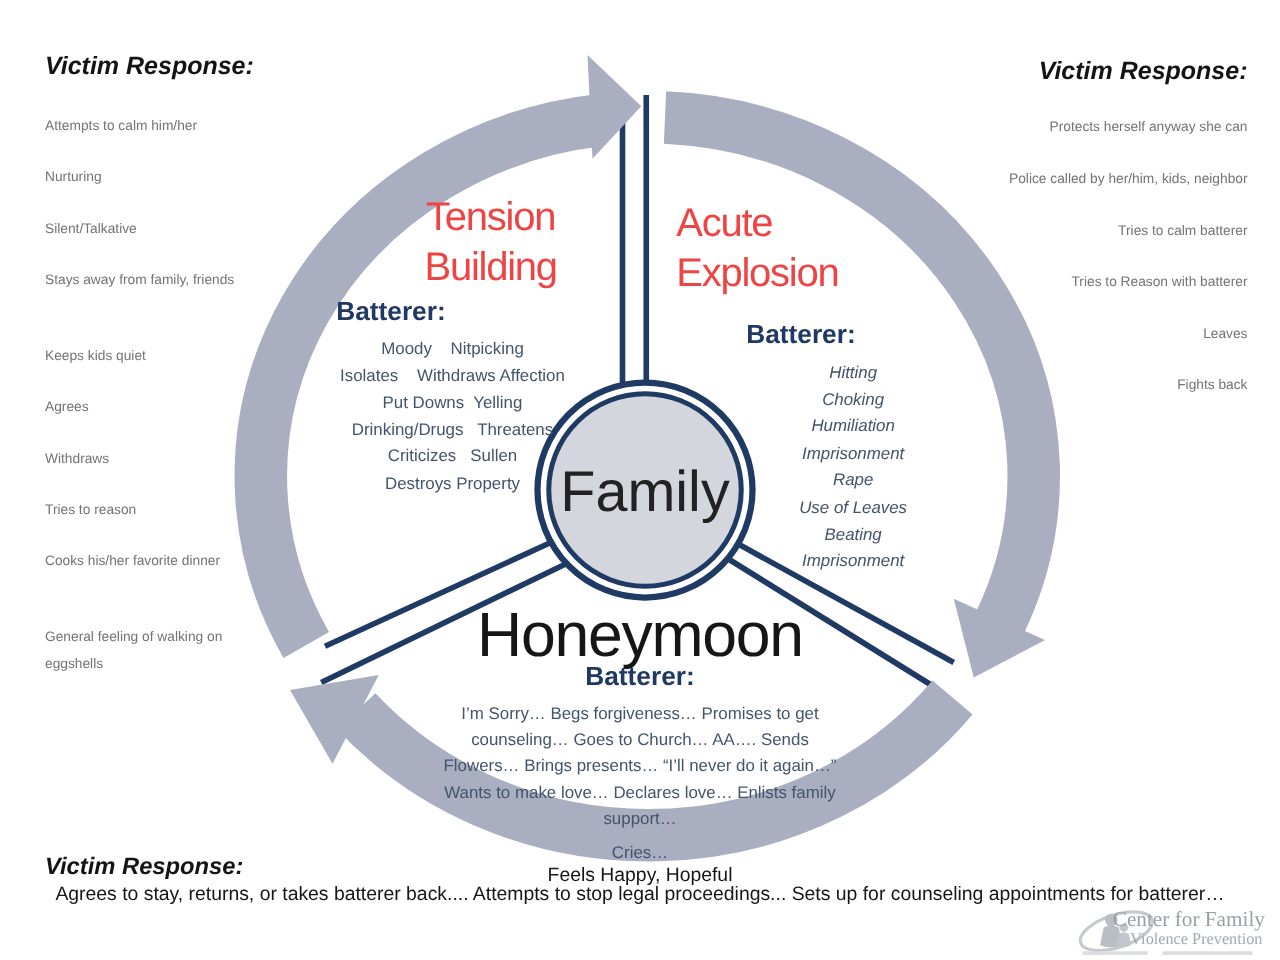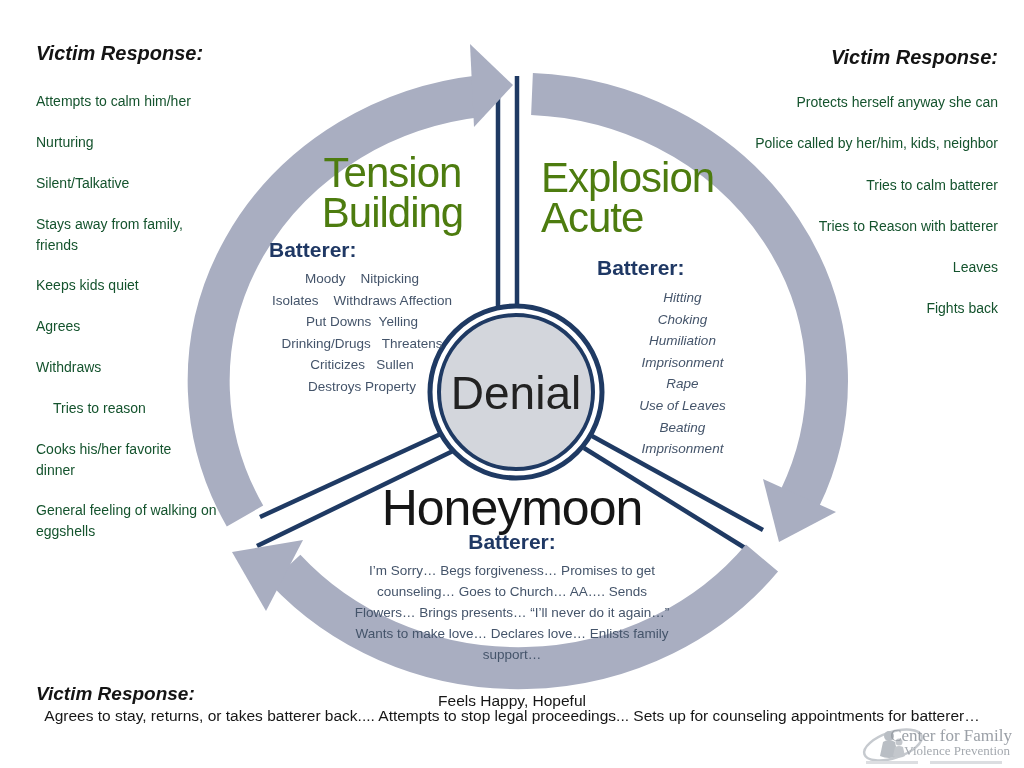--- a/index.html
+++ b/index.html
@@ -3,25 +3,25 @@
 <meta charset="utf-8">
 <style>
   html,body{margin:0;padding:0;}
   body{width:1024px;height:768px;background:#ffffff;overflow:hidden;
        font-family:"Liberation Sans", sans-serif;color:#1d1d1d;}
   .stage{position:relative;width:1024px;height:760px;}
   .abs{position:absolute;}
   svg.diagram{position:absolute;left:0;top:0;}
 
   .vr-title{font-size:20px;font-weight:bold;font-style:italic;color:#141414;}
-  .vr-item{font-size:14px;line-height:21px;color:#14532d;}
+  .vr-item{font-size:11px;line-height:21px;color:#737373;}
   .left-col .vr-item{width:220px;text-align:left;}
   .right-col{text-align:right;}
 
-  .phase-title{font-size:42px;line-height:40px;color:#4d7c0f;letter-spacing:-1px;}
+  .phase-title{font-size:32px;line-height:40px;color:#ef4444;letter-spacing:-1px;}
   .phase-title.center{text-align:center;}
   .batterer{font-size:21px;font-weight:bold;color:#1f3864;}
   .behaviors{font-size:13.5px;line-height:21.6px;color:#44546a;text-align:center;}
   .behaviors .line{white-space:pre-wrap;}
   .hm-title{font-size:50px;line-height:48px;color:#161616;text-align:center;letter-spacing:-1px;}
   .hm-para{font-size:13.5px;line-height:21px;color:#44546a;text-align:center;white-space:pre-wrap;}
   .hm-cries{font-size:13.5px;color:#44546a;text-align:center;margin-top:9px;}
   .denial{font-size:46px;color:#222;text-align:center;}
 
   .bottom-line{left:0;right:0;text-align:center;font-size:15.5px;color:#161616;}
@@ -70,21 +70,21 @@
 
   <div class="abs left-col" style="left:36px;top:0;">
     <div class="abs vr-title" style="left:0;top:42px;width:260px;">Victim Response:</div>
     <div class="abs vr-item" style="left:0;top:91px;">Attempts to calm him/her</div>
     <div class="abs vr-item" style="left:0;top:132px;">Nurturing</div>
     <div class="abs vr-item" style="left:0;top:173px;">Silent/Talkative</div>
     <div class="abs vr-item" style="left:0;top:214px;width:180px;">Stays away from family, friends</div>
     <div class="abs vr-item" style="left:0;top:275px;">Keeps kids quiet</div>
     <div class="abs vr-item" style="left:0;top:316px;">Agrees</div>
     <div class="abs vr-item" style="left:0;top:357px;">Withdraws</div>
-    <div class="abs vr-item" style="left:17px;top:398px;">Tries to reason</div>
+    <div class="abs vr-item" style="left:0;top:398px;">Tries to reason</div>
     <div class="abs vr-item" style="left:0;top:439px;width:175px;">Cooks his/her favorite dinner</div>
     <div class="abs vr-item" style="left:0;top:500px;width:190px;">General feeling of walking on eggshells</div>
   </div>
 
   <div class="abs right-col" style="right:26px;top:0;width:420px;">
     <div class="abs vr-title" style="right:0;top:46px;width:420px;">Victim Response:</div>
     <div class="abs vr-item" style="right:0;top:92px;width:420px;">Protects herself anyway she can</div>
     <div class="abs vr-item" style="right:0;top:133px;width:420px;">Police called by her/him, kids, neighbor</div>
     <div class="abs vr-item" style="right:0;top:175px;width:420px;">Tries to calm batterer</div>
     <div class="abs vr-item" style="right:0;top:216px;width:420px;">Tries to Reason with batterer</div>
@@ -100,42 +100,43 @@
   <div class="abs behaviors" style="left:258px;top:268px;width:208px;">
     <div class="line">Moody    Nitpicking</div>
     <div class="line">Isolates    Withdraws Affection</div>
     <div class="line">Put Downs  Yelling</div>
     <div class="line">Drinking/Drugs   Threatens</div>
     <div class="line">Criticizes   Sullen</div>
     <div class="line">Destroys Property</div>
   </div>
 
   <div class="abs phase-title" style="left:541px;top:158px;">
+    <div>Acute</div>
     <div>Explosion</div>
-    <div>Acute</div>
   </div>
   <div class="abs batterer" style="left:597px;top:256px;">Batterer:</div>
   <div class="abs behaviors" style="left:600px;top:287px;width:165px;font-style:italic;">
     <div class="line">Hitting</div>
     <div class="line">Choking</div>
     <div class="line">Humiliation</div>
     <div class="line">Imprisonment</div>
     <div class="line">Rape</div>
     <div class="line">Use of Leaves</div>
     <div class="line">Beating</div>
     <div class="line">Imprisonment</div>
   </div>
 
   <div class="abs hm-title" style="left:362px;top:484px;width:300px;">Honeymoon</div>
   <div class="abs batterer" style="left:362px;top:530px;width:300px;text-align:center;">Batterer:</div>
   <div class="abs" style="left:347px;top:560px;width:330px;">
     <div class="hm-para">I’m Sorry… Begs forgiveness… Promises to get counseling… Goes to Church… AA…. Sends Flowers… Brings presents… “I’ll never do it again…”  Wants to make love… Declares love… Enlists family support…</div>
+    <div class="hm-cries">Cries…</div>
   </div>
 
-  <div class="abs denial" style="left:426px;top:366px;width:180px;">Denial</div>
+  <div class="abs denial" style="left:426px;top:366px;width:180px;">Family</div>
 
   <div class="abs vr-title" style="left:36px;top:683px;font-size:19px;">Victim Response:</div>
   <div class="abs bottom-line" style="top:707px;">Agrees to stay, returns, or takes batterer back.... Attempts to stop legal proceedings... Sets up for counseling appointments for batterer…</div>
   <div class="abs bottom-line" style="top:692px;">Feels Happy, Hopeful</div>
 
   <div class="abs logo-text1" style="right:12px;top:726px;width:160px;text-align:right;">Center for Family</div>
   <div class="abs logo-text2" style="right:14px;top:743px;width:160px;text-align:right;">Violence Prevention</div>
   <div class="logo-bar" style="left:866px;top:761px;width:52px;"></div>
   <div class="logo-bar" style="left:930px;top:761px;width:72px;"></div>
 

